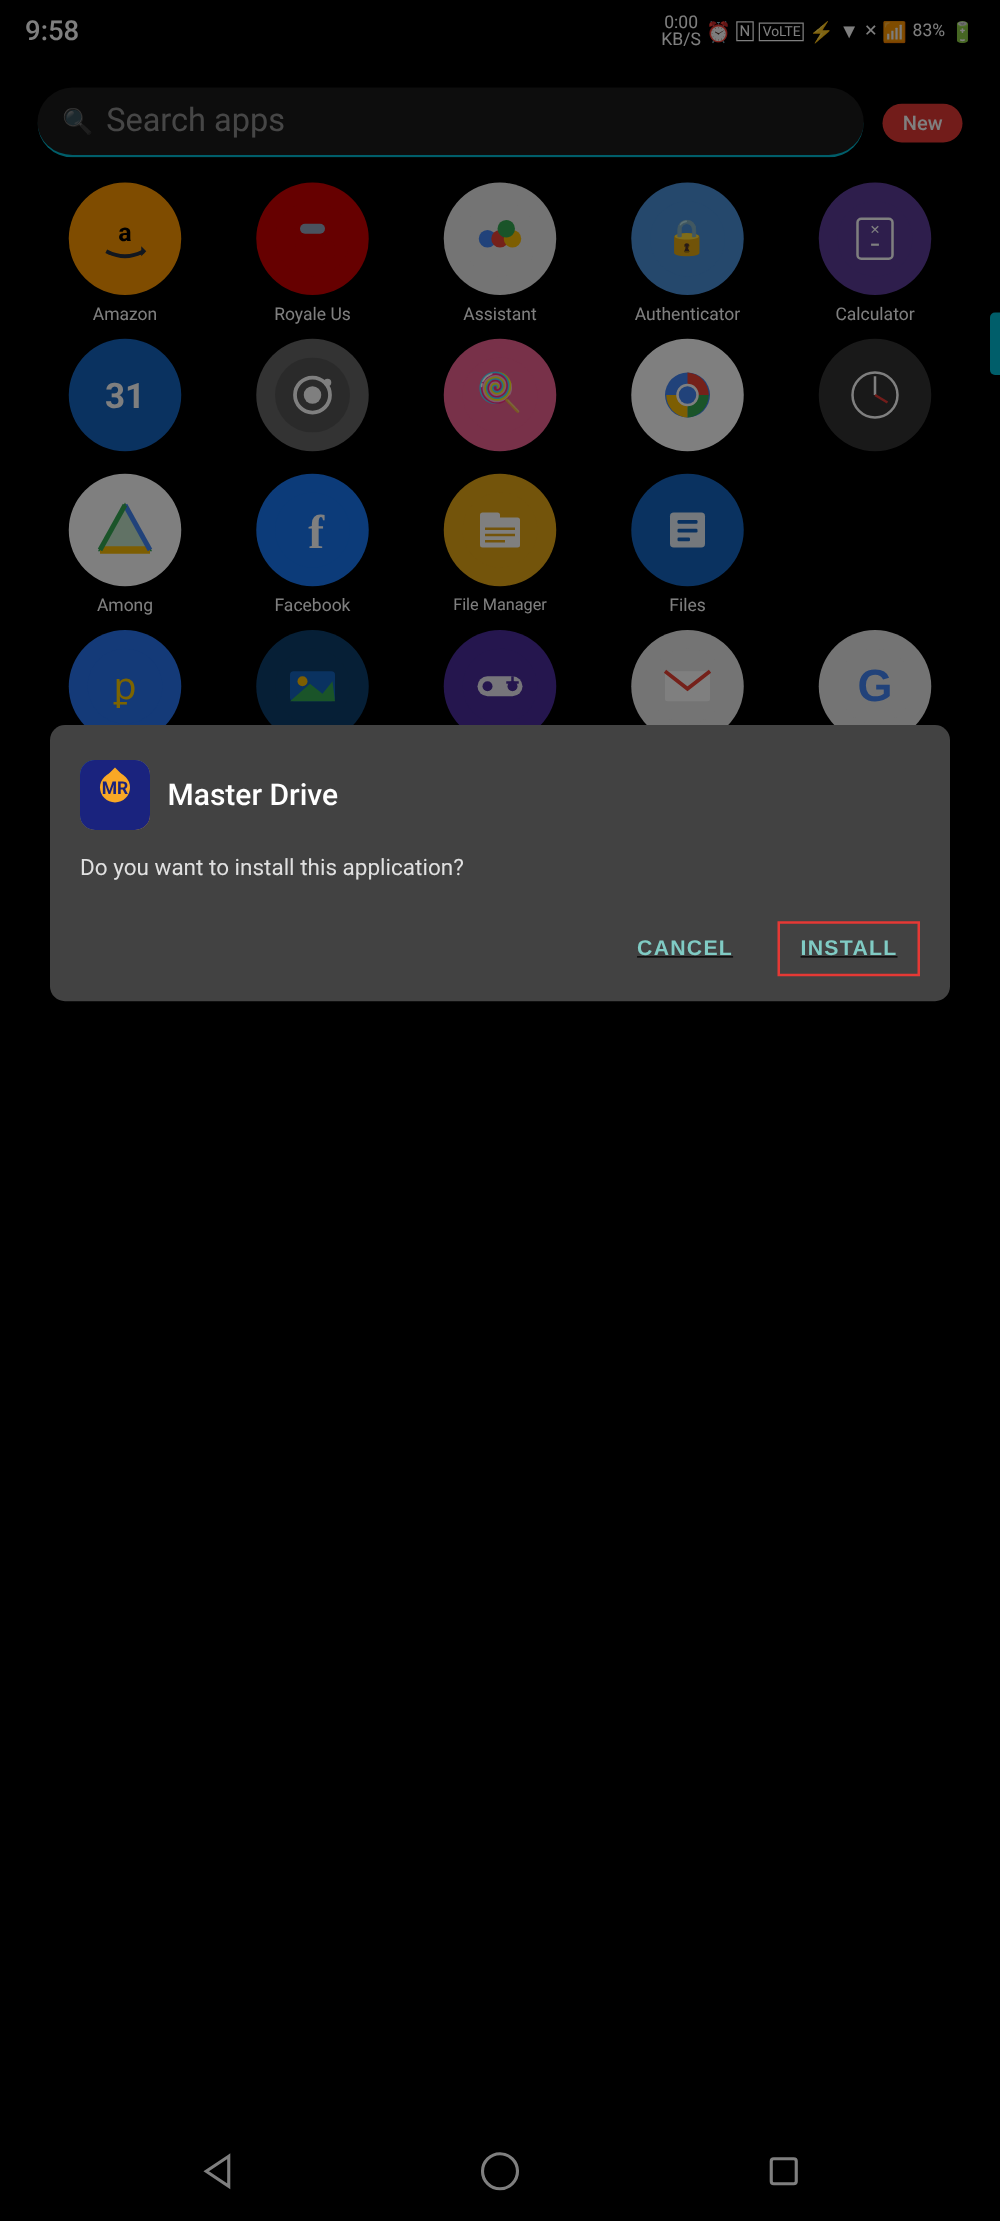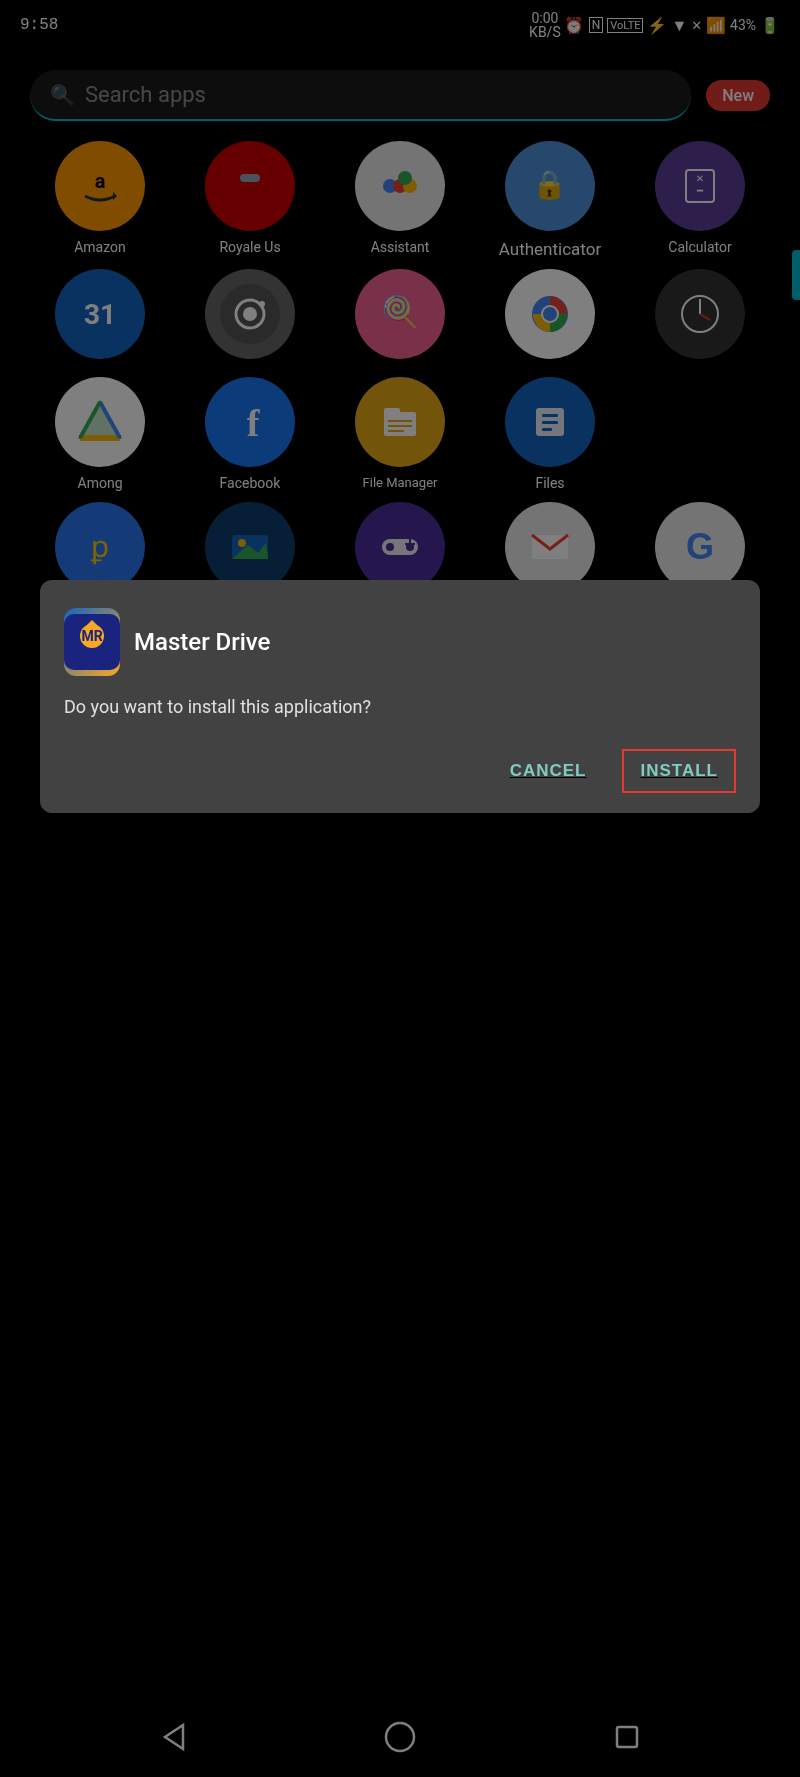--- a/index.html
+++ b/index.html
@@ -16,23 +16,22 @@
     .status-bar {
       display: flex;
       justify-content: space-between;
       align-items: center;
       padding: 8px 20px;
       height: 50px;
       background: #000;
     }
     .status-time {
       color: #fff;
-      font-size: 16px;
+      font-size: 22px;
       font-weight: 500;
-      font-family: Liberation Mono, monospace;
     }
     .status-icons {
       display: flex;
       align-items: center;
       gap: 4px;
       color: #fff;
       font-size: 13px;
     }
 
     
@@ -52,21 +51,21 @@
       width: 100%;
       border-bottom: 2px solid #00bcd4;
     }
     .search-icon-svg {
       color: rgba(255,255,255,0.5);
       margin-right: 10px;
       font-size: 20px;
     }
     .search-placeholder {
       color: rgba(255,255,255,0.5);
-      font-size: 22px;
+      font-size: 26px;
     }
     .new-badge {
       background: #e53935;
       color: #fff;
       border-radius: 20px;
       padding: 6px 16px;
       font-size: 16px;
       font-weight: 500;
       margin-left: 15px;
       white-space: nowrap;
@@ -122,21 +121,21 @@
       z-index: 20;
     }
     .dialog-title-row {
       display: flex;
       align-items: center;
       gap: 14px;
       margin-bottom: 18px;
     }
     .dialog-app-icon {
       width: 56px;
-      height: 68px;
+      height: 56px;
       border-radius: 12px;
       background: linear-gradient(135deg, #1565c0, #f9a825);
       display: flex;
       align-items: center;
       justify-content: center;
       font-size: 28px;
       overflow: hidden;
     }
     .dialog-title {
       color: #fff;
@@ -215,21 +214,21 @@
       <span style="display:block">0:00</span>
       <span style="display:block">KB/S</span>
     </span>
     <span style="font-size:16px">⏰</span>
     <span style="font-size:16px; border:1px solid #fff; padding:0 2px; font-size:12px">N</span>
     <span style="font-size:11px; border:1px solid #fff; padding:0 2px">VoLTE</span>
     <span style="font-size:16px">⚡</span>
     <span style="font-size:16px">▼</span>
     <span style="font-size:13px">✕</span>
     <span style="font-size:16px">📶</span>
-    <span style="font-size:14px; color:#fff">43%</span>
+    <span style="font-size:14px; color:#fff">83%</span>
     <span style="font-size:16px">🔋</span>
   </div>
 </div>
 
 <div class="search-bar-container">
   <div class="search-bar">
     <span class="search-icon-svg">🔍</span>
     <span class="search-placeholder">Search apps</span>
   </div>
   <div class="new-badge">New</div>
@@ -277,21 +276,21 @@
     <span class="app-label">Assistant</span>
   </div>
 
   <div class="app-item">
     <div class="app-icon" style="background:#4a90d9;">
       <svg width="60" height="60" viewBox="0 0 60 60">
         <circle cx="30" cy="30" r="30" fill="#4a90d9"></circle>
         <text x="30" y="38" text-anchor="middle" font-size="28" fill="#fff">🔒</text>
       </svg>
     </div>
-    <span class="app-label" style="font-size:17px">Authenticator</span>
+    <span class="app-label" style="font-size:14px">Authenticator</span>
   </div>
 
   <div class="app-item">
     <div class="app-icon" style="background:#5c3d99;">
       <svg width="60" height="60" viewBox="0 0 60 60">
         <circle cx="30" cy="30" r="30" fill="#5c3d99"></circle>
         <rect x="16" y="14" width="28" height="32" rx="3" fill="none" stroke="#fff" stroke-width="2"></rect>
         <text x="30" y="26" text-anchor="middle" font-size="10" fill="#fff">✕</text>
         <text x="30" y="38" text-anchor="middle" font-size="10" fill="#fff">━</text>
       </svg>

